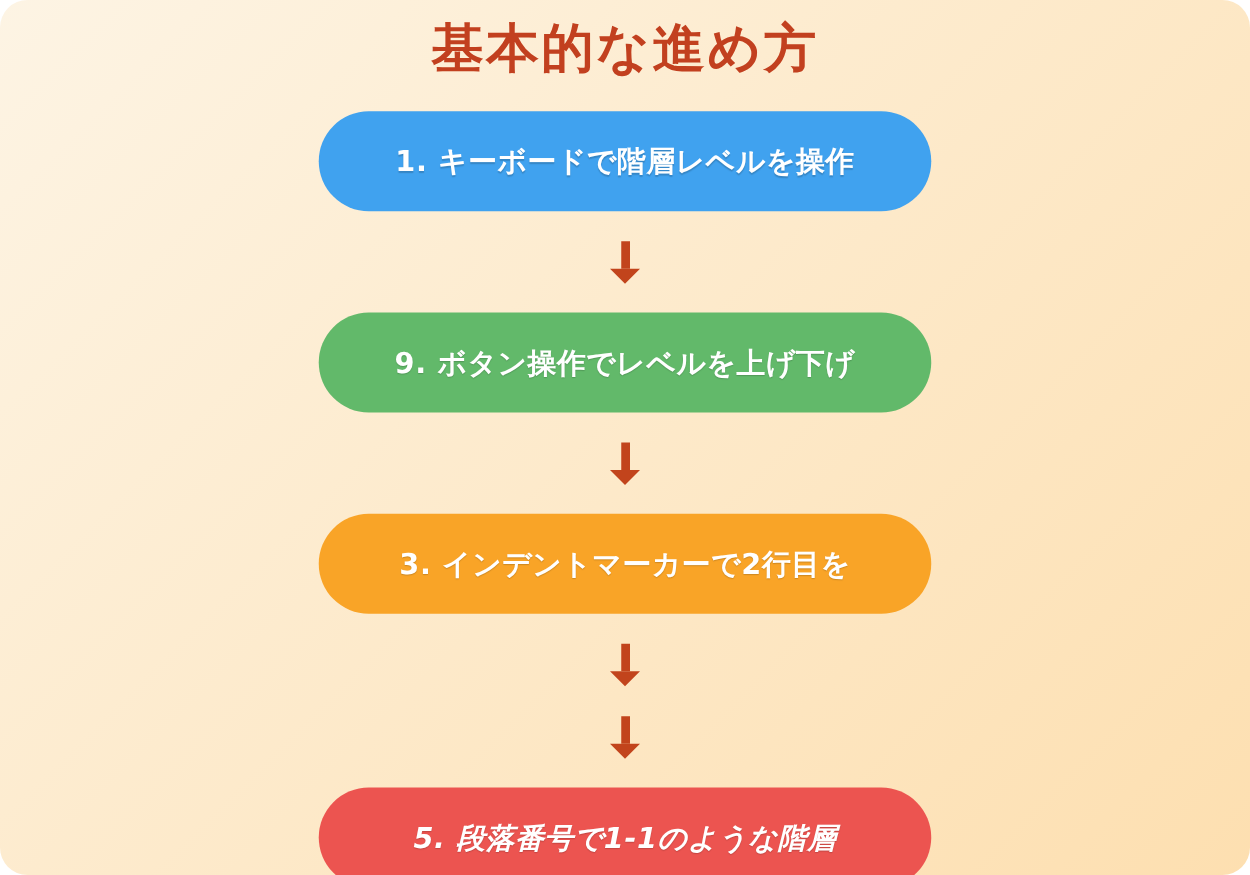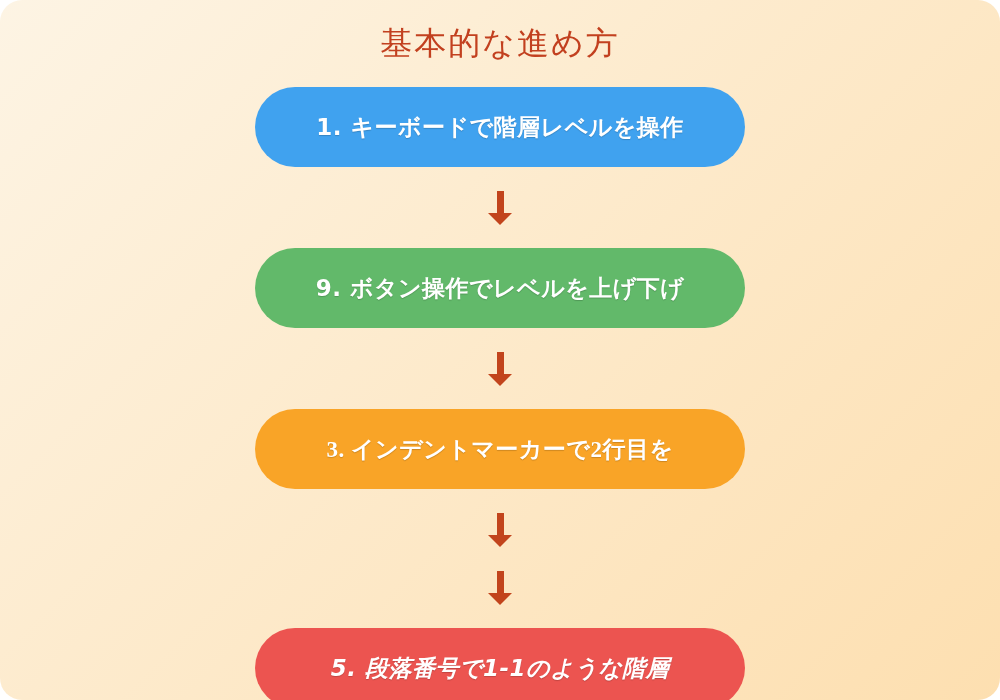--- a/index.html
+++ b/index.html
@@ -10,23 +10,23 @@
   }
   .canvas {
     width: 1000px; height: 700px;
     border-radius: 22px;
     display: flex;
     flex-direction: column;
     align-items: center;
     overflow: hidden;
   }
   .title {
-    margin-top: 24px;
-    font-size: 32px;
-    font-weight: 400;
+    margin-top: 14px;
+    font-size: 42px;
+    font-weight: 700;
     letter-spacing: 2px;
     line-height: 1.2;
   }
   .flow {
     margin-top: 25px;
     display: flex;
     flex-direction: column;
     align-items: center;
     gap: 23px;
   }
@@ -80,21 +80,21 @@
       <div class="arrow-head" style="border-top-color: rgb(194, 68, 28);"></div>
     </div>
 
     <div class="step-pill" style="background: rgb(98, 185, 106);">9. ボタン操作でレベルを上げ下げ</div>
 
     <div class="arrow">
       <div class="arrow-line" style="background: rgb(194, 68, 28);"></div>
       <div class="arrow-head" style="border-top-color: rgb(194, 68, 28);"></div>
     </div>
 
-    <div class="step-pill" style="background: rgb(249, 164, 39); font-family: Liberation Serif, serif;">3. インデントマーカーで2行目を</div>
+    <div class="step-pill" style="background: rgb(249, 164, 39);">3. インデントマーカーで2行目を</div>
 
     <div class="arrow">
       <div class="arrow-line" style="background: rgb(194, 68, 28);"></div>
       <div class="arrow-head" style="border-top-color: rgb(194, 68, 28);"></div>
     </div>
 
 
     <div class="arrow">
       <div class="arrow-line" style="background: rgb(194, 68, 28);"></div>
       <div class="arrow-head" style="border-top-color: rgb(194, 68, 28);"></div>

